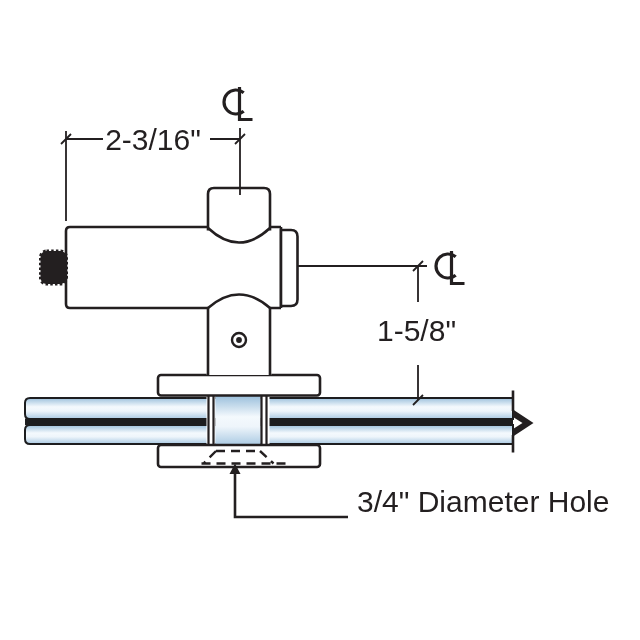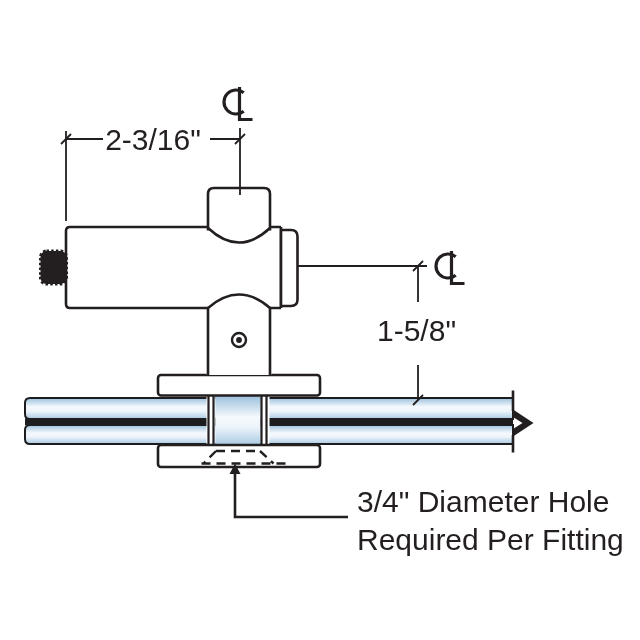--- a/index.html
+++ b/index.html
@@ -93,15 +93,14 @@
     </g>
     <g stroke="#231f20" stroke-width="3.2" fill="none">
       <path d="M 455.7,256.8 A 12,12 0 1 0 455.7,275.2"></path>
       <path d="M 451.5,251 V 283.5 H 464.5"></path>
     </g>
   </svg>
 
   <div class="label dim-h">2-3/16"</div>
   <div class="label dim-v">1-5/8"</div>
   <div class="label note1">3/4" Diameter Hole</div>
-  <div class="label note2">Required Per Fitting</div>
 
 </div>
 
 </body></html>

